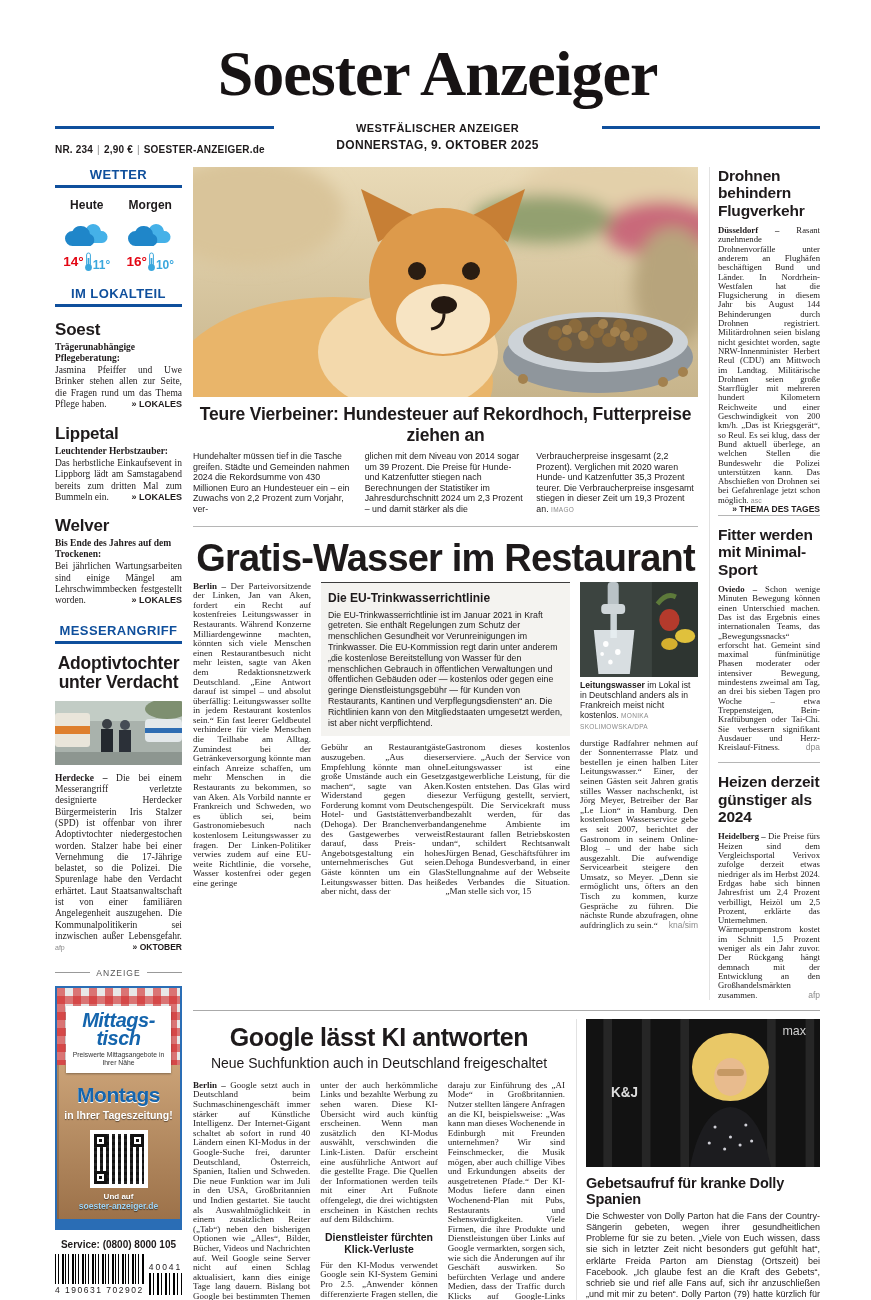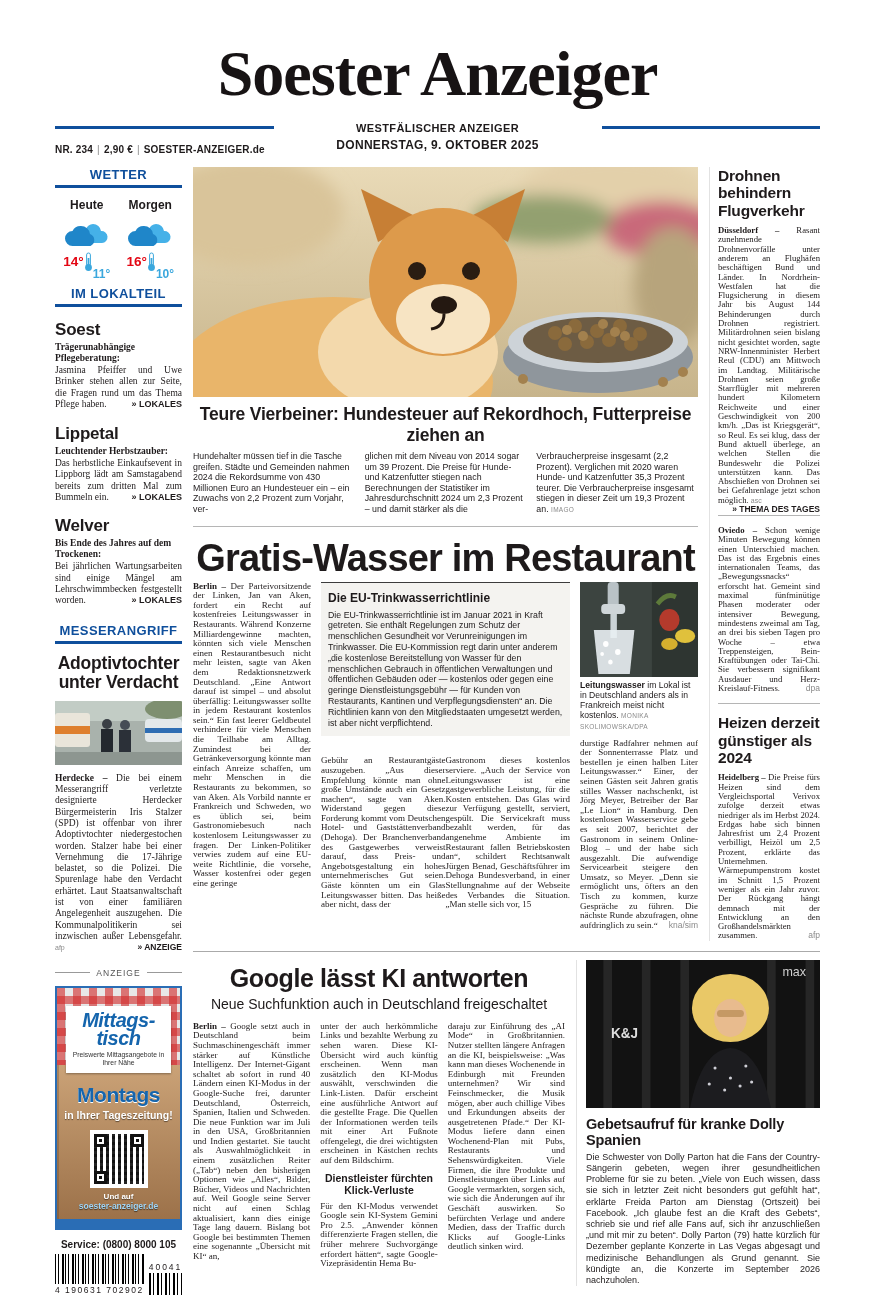--- a/index.html
+++ b/index.html
@@ -55,21 +55,21 @@
   .ref { font-weight:700; font-size:8.5px; float:right; font-family:"Liberation Sans",sans-serif; }
   .hr-gray { border:none; border-top:1px solid #b5b5b5; margin:10px 0; }
 
   
   .wx { margin-bottom:14px; }
   .wx-grid { display:grid; grid-template-columns:1fr 1fr; text-align:center; margin-top:10px; }
   .wx-label { font-weight:700; font-size:12px; }
   .wx-icon { margin:6px auto 2px; width:44px; height:28px; }
   .wx-temps { font-weight:700; white-space:nowrap; }
   .wx-hi { color:#e30613; font-size:13.5px; }
-  .wx-lo { color:#3aa7dd; font-size:12px; position:relative; top:12px;text-align:right; }
+  .wx-lo { color:#3aa7dd; font-size:12px; position:relative; top:3px;text-align:right; }
   .thermo { width:9px; height:20px; vertical-align:-6px; }
 
   
   .town { font-size:17px; font-weight:700; margin:13px 0 2px; letter-spacing:-.2px; }
   .lead-in { font-weight:700; font-size:9.5px; line-height:11px; margin:0 0 1px;font-family:Liberation Serif, serif; }
   .local-body { font-family:"Liberation Serif",serif; font-size:9.5px; line-height:11.3px; text-align:justify; margin:0; }
   .local-body .ref { font-size:9px; }
 
   .messer { margin-top:16px; }
   .messer-hl { font-size:17.5px; font-weight:700; text-align:center; line-height:1.12; margin:10px 0 8px; letter-spacing:-.2px; }
@@ -81,21 +81,21 @@
   .dog-hl { font-size:17.5px; font-weight:700; text-align:center; margin:7px 0 5px; letter-spacing:-.2px; }
   .dog-cols { display:flex; gap:10px; }
   .dog-cols .c { flex:1; }
 
   
   .main-hl { font-size:38px; font-weight:700; text-align:center; letter-spacing:-.8px; margin:10px 0 2px; }
   .main-sub { font-size:15.5px; text-align:center; margin:0 0 10px; }
   .article { display:flex; gap:10px; }
   .acol  { width:118px; flex:none; }
   .amid  { width:249px; flex:none; }
-  .amid-cols { display:flex; margin-top:20px; }
+  .amid-cols { display:flex; margin-top:7px; }
   .amid-cols .c { flex:1; }
   .infobox { border-top:1.5px solid #3c3c3c; background:#f4f3f0; padding:6px 7px 8px; }
   .infobox-title { font-size:12px; font-weight:700; margin:2px 0 5px; }
   .infobox-body { font-size:8.8px; line-height:10.8px; margin:0; text-align:left; }
   .water-photo { width:100%; height:95px; display:block; }
   .caption { font-size:8.6px; line-height:10px; margin:3px 0 7px; }
 
   
   .rr-hl { font-size:15.5px; font-weight:700; text-align:left; line-height:1.12; margin:0 0 7px; letter-spacing:-.2px; }
   .rr .pbody { font-size:8.7px; line-height:9.3px; }
@@ -260,21 +260,21 @@
           <rect x="90" y="27" width="37" height="5" fill="#2e6db3"></rect>
           <circle cx="52" cy="23" r="5" fill="#3a3f45"></circle>
           <rect x="46" y="28" width="12" height="23" fill="#23282e"></rect>
           <circle cx="70" cy="24" r="5" fill="#454c56"></circle>
           <rect x="64" y="29" width="12" height="22" fill="#2b3038"></rect>
           <rect x="0" y="51" width="127" height="13" fill="#8d9690"></rect>
         </svg>
         <p class="pbody messer-body" style="font-size:9.5px; line-height:11.3px;">
           <b class="dl">Herdecke –</b><span> Die bei einem Messerangriff verletzte designierte Herdecker Bürgermeisterin Iris Stalzer (SPD) ist offenbar von ihrer Adoptivtochter niedergestochen worden. Stalzer habe bei einer Vernehmung die 17-Jährige belastet, so die Polizei. Die Spurenlage habe den Verdacht erhärtet. Laut Staatsanwaltschaft ist von einer familiären Angelegenheit auszugehen. Die Kommunalpolitikerin sei inzwischen außer Lebensgefahr.</span>
           <span class="credit-inline">afp</span>
-          <span class="ref">» ANZEIGE</span>
+          <span class="ref">» OKTOBER</span>
         </p>
       </section>
 
       <section style="margin-top:14px;">
         <div class="anzeige-label">ANZEIGE</div>
         <div class="ad-frame">
           <div class="gingham">
             <div class="ad-card">
               <div class="ad-title"><span>Mittags-</span><br><span>tisch</span></div>
               <div class="ad-subtitle">Preiswerte Mittagsangebote in Ihrer Nähe</div>
@@ -423,20 +423,21 @@
           <section>
             <h2 class="rr-hl">Drohnen behindern Flugverkehr</h2>
             <p class="pbody">
               <b class="dl">Düsseldorf –</b><span> Rasant zunehmende Drohnenvorfälle unter anderem an Flughäfen beschäftigen Bund und Länder. In Nordrhein-Westfalen hat die Flugsicherung in diesem Jahr bis August 144 Behinderungen durch Drohnen registriert. Militärdrohnen seien bislang nicht gesichtet worden, sagte NRW-Innenminister Herbert Reul (CDU) am Mittwoch im Landtag. Militärische Drohnen seien große Starrflügler mit mehreren hundert Kilometern Reichweite und einer Geschwindigkeit von 200 km/h. „Das ist Kriegsgerät“, so Reul. Es sei klug, dass der Bund aktuell überlege, an welchen Stellen die Bundeswehr die Polizei unterstützen kann. Das Abschießen von Drohnen sei bei Gefahrenlage jetzt schon möglich.</span>
               <span class="credit-inline">asc</span>
               <span class="ref">» THEMA DES TAGES</span>
             </p>
           </section>
           <hr class="hr-gray">
           <section>
+            <h2 class="rr-hl">Fitter werden mit Minimal-Sport</h2>
             <p class="pbody">
               <b class="dl">Oviedo –</b><span> Schon wenige Minuten Bewegung können einen Unterschied machen. Das ist das Ergebnis eines internationalen Teams, das „Bewegungssnacks“ erforscht hat. Gemeint sind maximal fünfminütige Phasen moderater oder intensiver Bewegung, mindestens zweimal am Tag, an drei bis sieben Tagen pro Woche – etwa Treppensteigen, Bein-Kraftübungen oder Tai-Chi. Sie verbessern signifikant Ausdauer und Herz-Kreislauf-Fitness.</span>
               <span class="credit-inline ref" style="font-weight:400;">dpa</span>
             </p>
           </section>
           <hr class="hr-gray">
           <section>
             <h2 class="rr-hl">Heizen derzeit günstiger als 2024</h2>
             <p class="pbody">
               <b class="dl">Heidelberg –</b><span> Die Preise fürs Heizen sind dem Vergleichsportal Verivox zufolge derzeit etwas niedriger als im Herbst 2024. Erdgas habe sich binnen Jahresfrist um 2,4 Prozent verbilligt, Heizöl um 2,5 Prozent, erklärte das Unternehmen. Wärmepumpenstrom kostet im Schnitt 1,5 Prozent weniger als ein Jahr zuvor. Der Rückgang hängt demnach mit der Entwicklung an den Großhandelsmärkten zusammen.</span>

